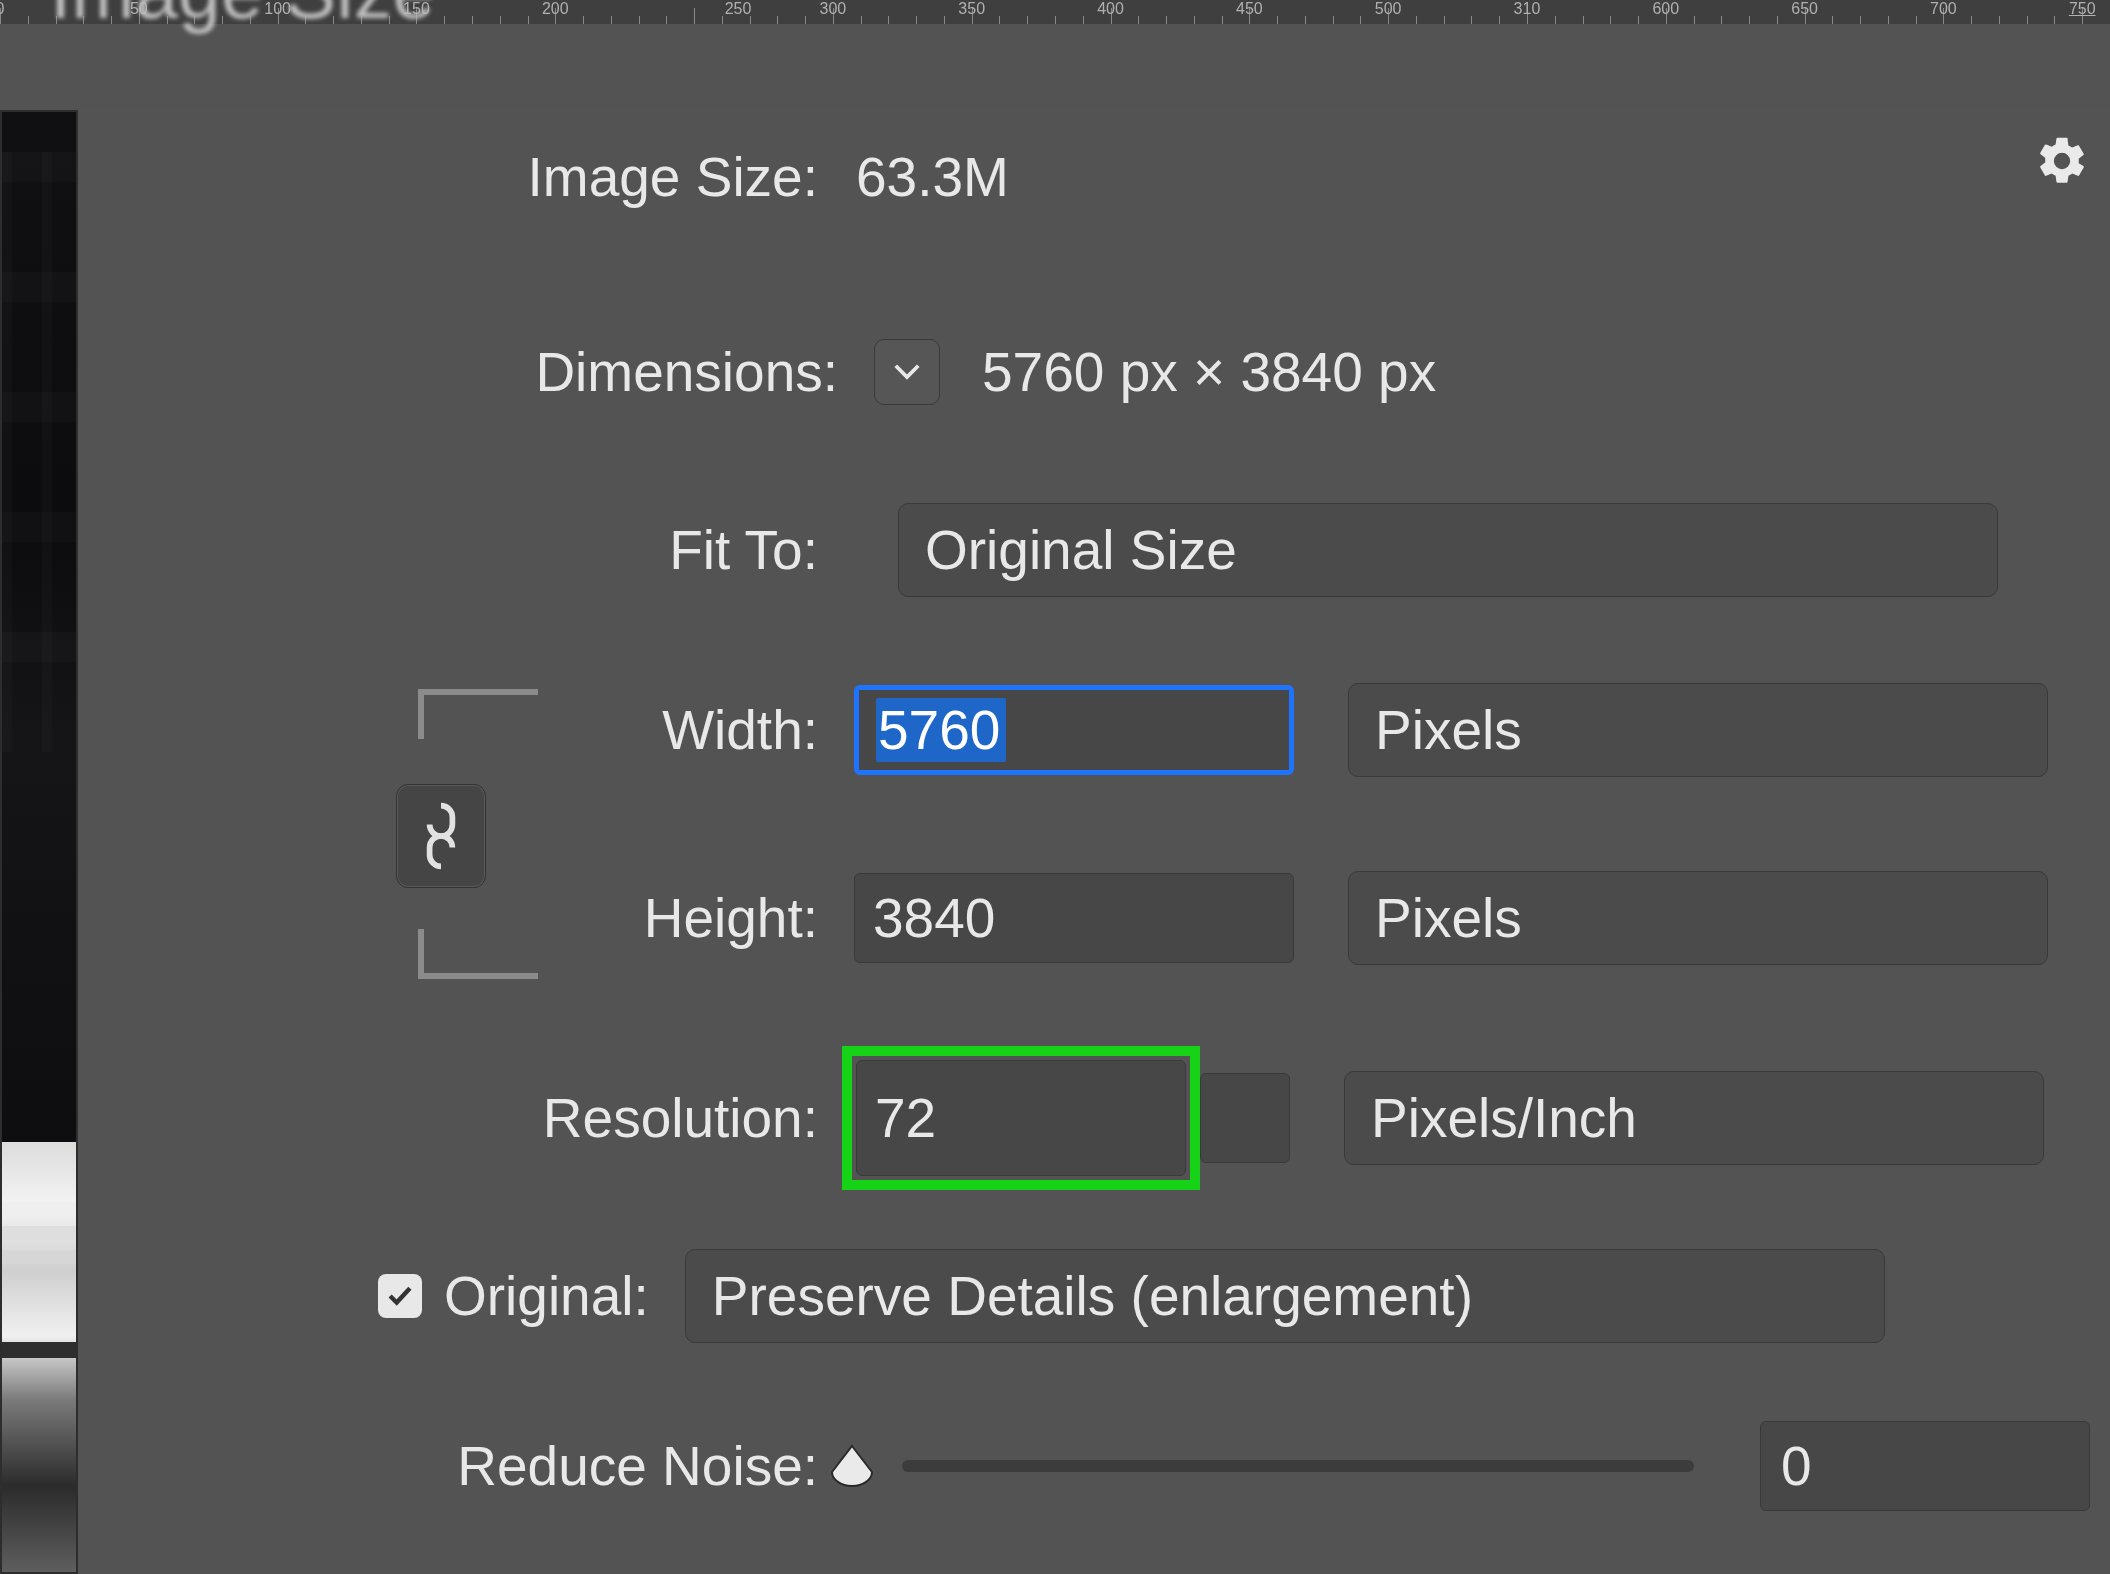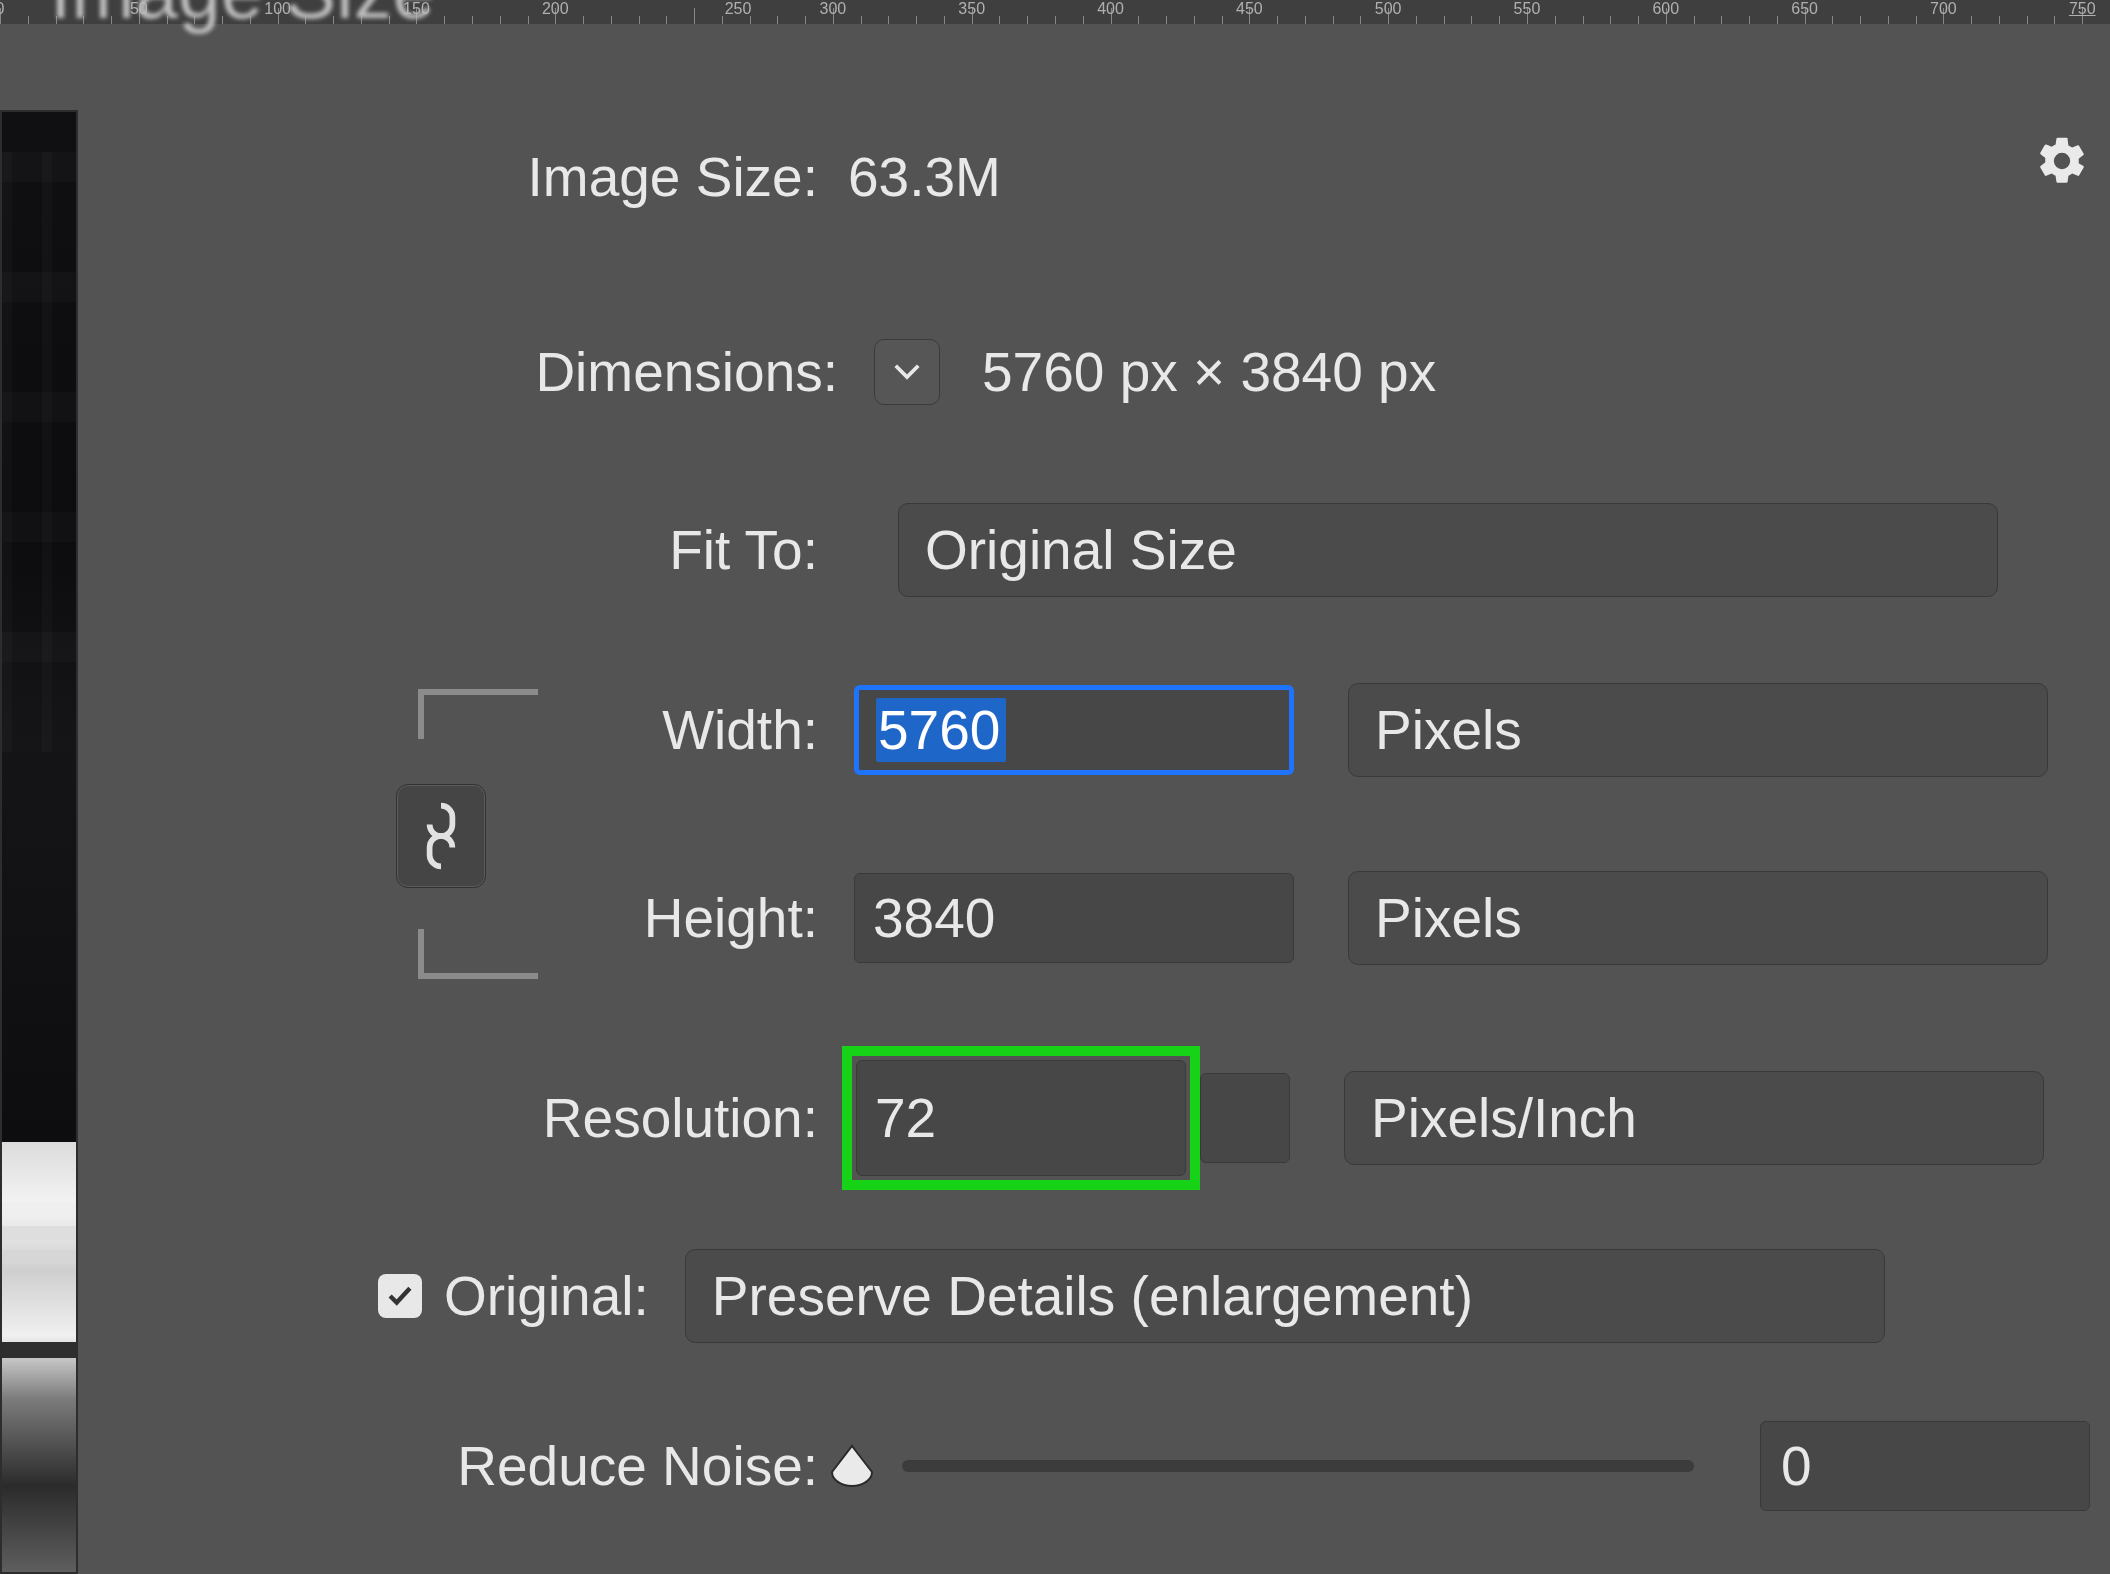--- a/index.html
+++ b/index.html
@@ -121,21 +121,21 @@
 
   .lbl {
     color: #e8e8e8;
     font-size: 55px;
     text-align: right;
   }
 
   .val-text {
     color: #e8e8e8;
     font-size: 55px;
-    margin-left: 30px;
+    margin-left: 38px;
   }
 
   
   .gear {
     position: absolute;
     right: 20px;
     top: 22px;
     width: 56px; height: 56px;
     color: #eaeaea;
   }
@@ -357,21 +357,21 @@
       <div class="ruler-tick minor" style="left: 1344.87px;"></div>
       <div class="ruler-tick minor" style="left: 1372.63px;"></div>
       <div class="ruler-tick minor" style="left: 1400.39px;"></div>
       <div class="ruler-tick major" style="left: 1428.16px;"></div>
       <div class="ruler-label" style="left: 1428.16px;">500</div>
       <div class="ruler-tick minor" style="left: 1455.92px;"></div>
       <div class="ruler-tick minor" style="left: 1483.68px;"></div>
       <div class="ruler-tick minor" style="left: 1511.45px;"></div>
       <div class="ruler-tick minor" style="left: 1539.21px;"></div>
       <div class="ruler-tick major" style="left: 1566.97px;"></div>
-      <div class="ruler-label" style="left: 1566.97px;">550</div>
+      <div class="ruler-label" style="left: 1566.97px;">310</div>
       <div class="ruler-tick minor" style="left: 1594.74px;"></div>
       <div class="ruler-tick minor" style="left: 1622.5px;"></div>
       <div class="ruler-tick minor" style="left: 1650.26px;"></div>
       <div class="ruler-tick minor" style="left: 1678.03px;"></div>
       <div class="ruler-tick major" style="left: 1705.79px;"></div>
       <div class="ruler-label" style="left: 1705.79px;">600</div>
       <div class="ruler-tick minor" style="left: 1733.55px;"></div>
       <div class="ruler-tick minor" style="left: 1761.32px;"></div>
       <div class="ruler-tick minor" style="left: 1789.08px;"></div>
       <div class="ruler-tick minor" style="left: 1816.84px;"></div>

